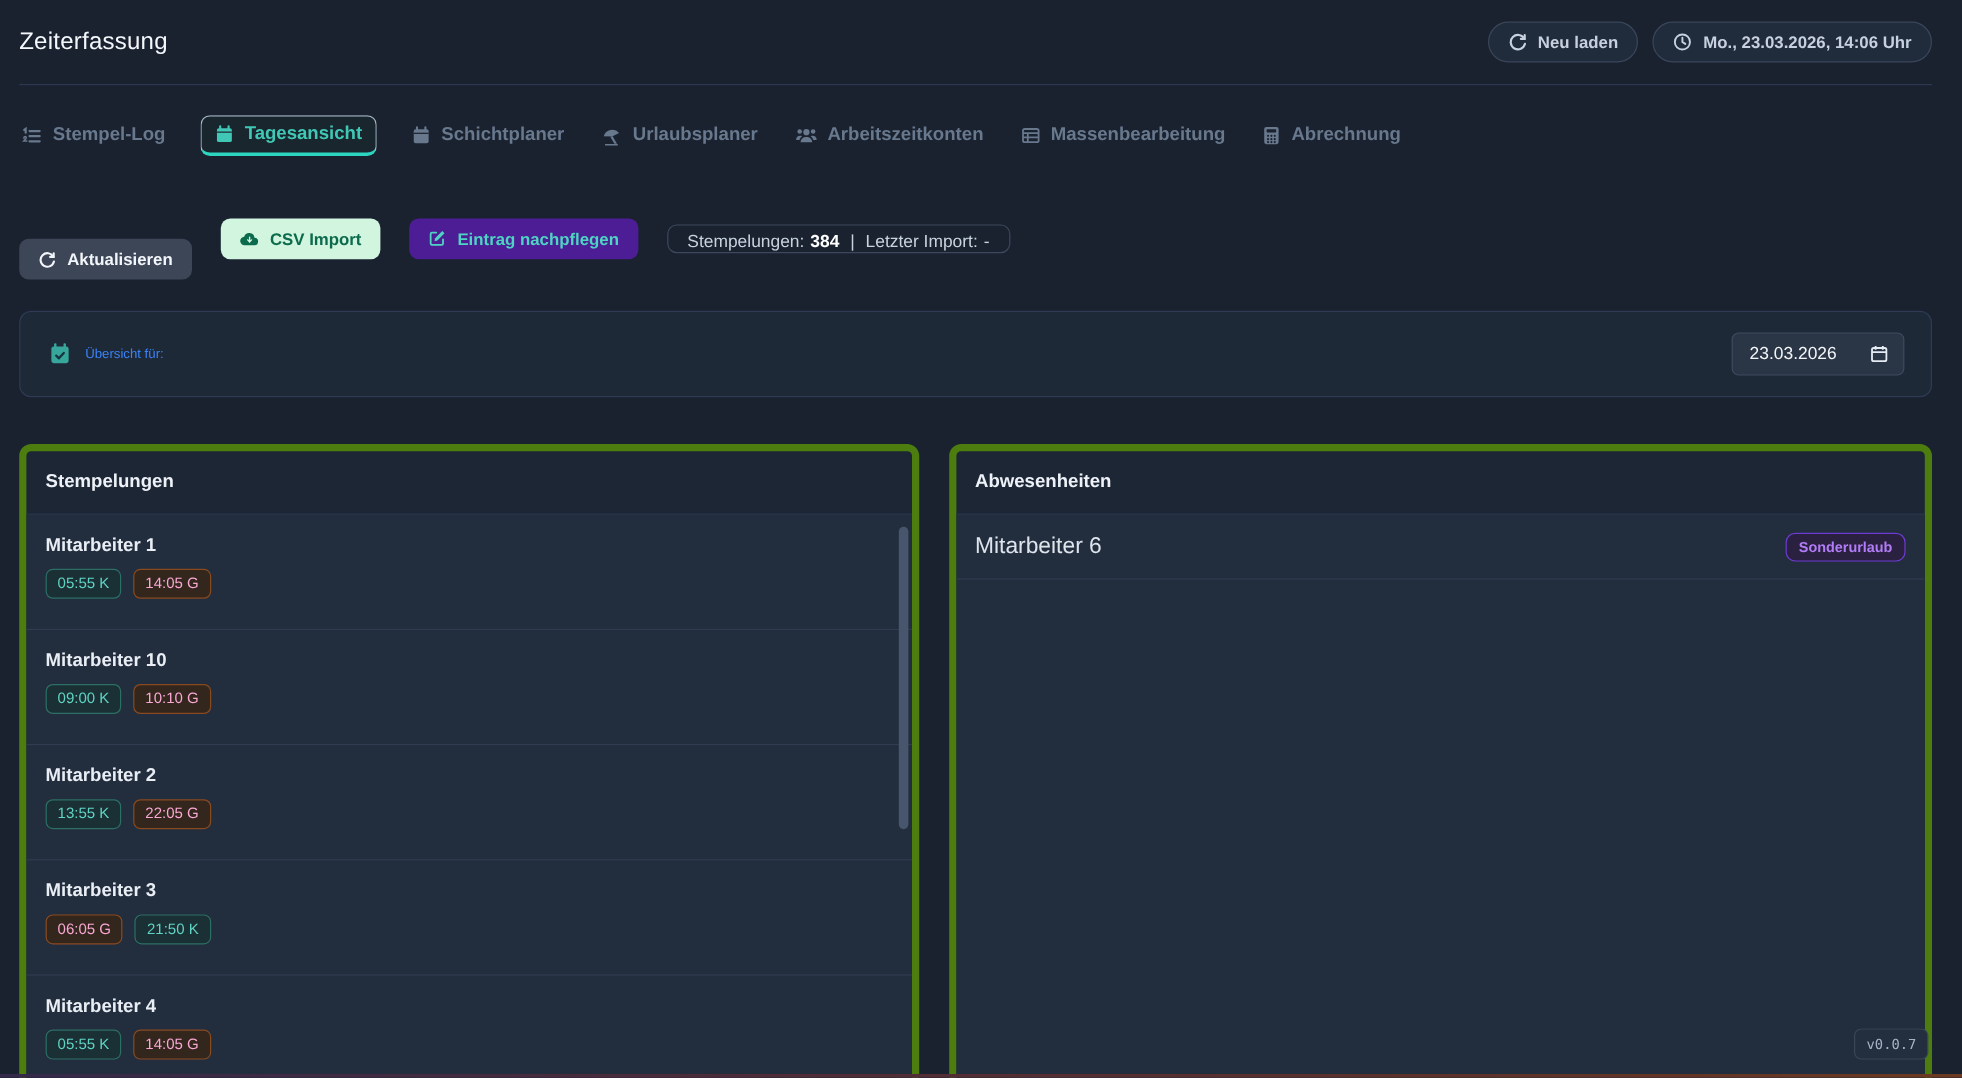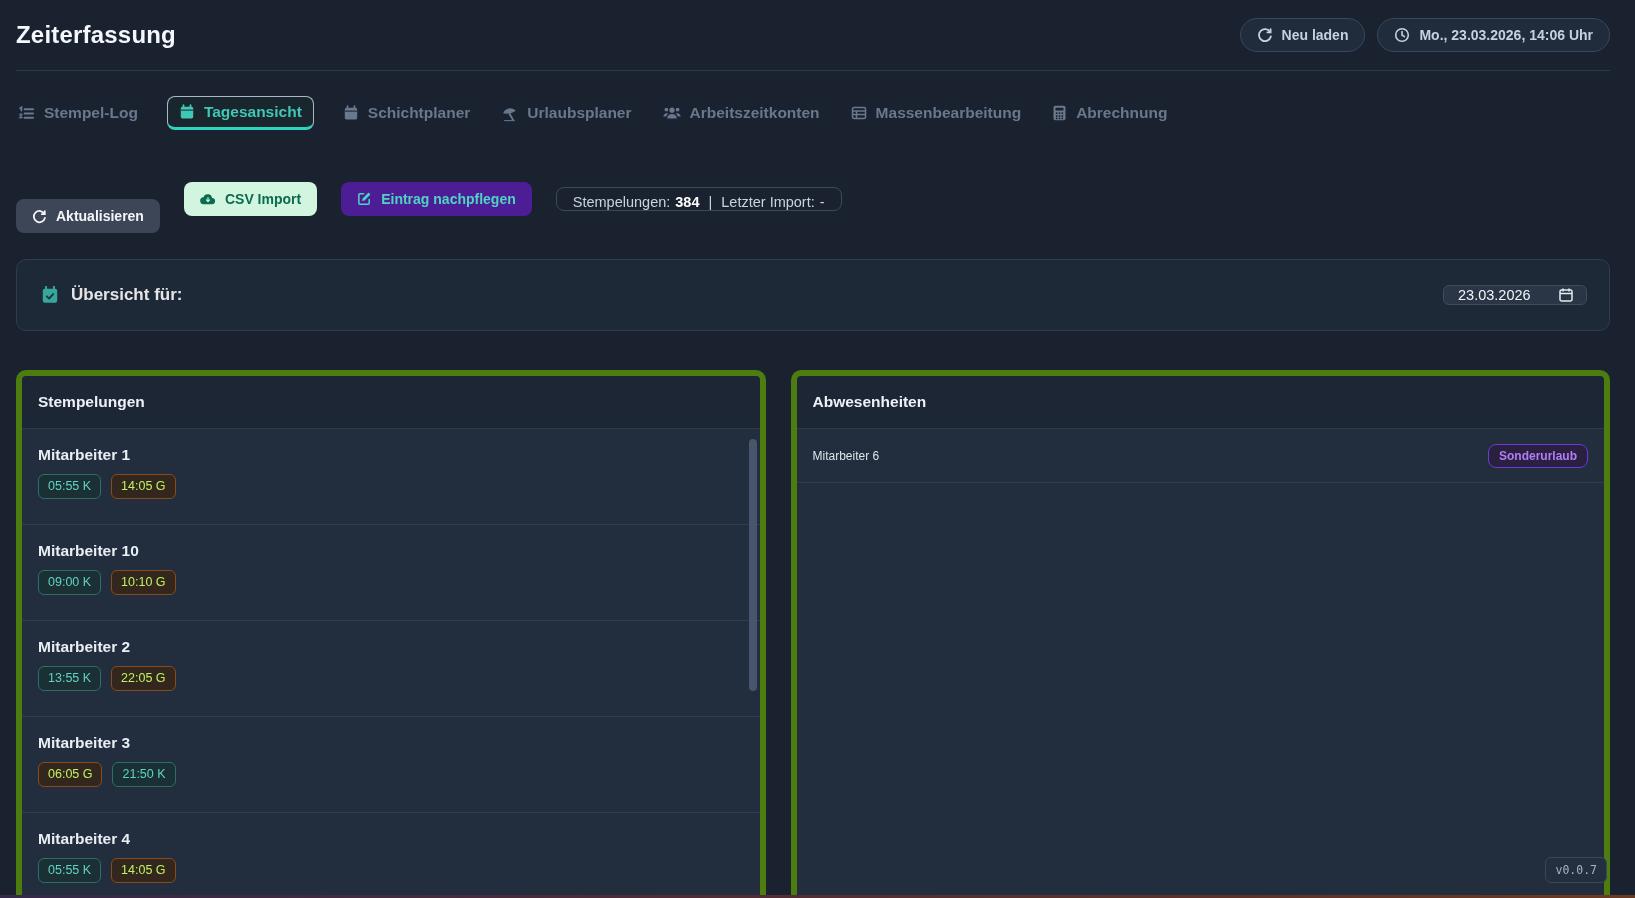--- a/index.html
+++ b/index.html
@@ -8,21 +8,21 @@
     background: #1a2230;
     color: #e6ecf4;
     font-family: "Liberation Sans", sans-serif;
     padding: 18px 25px 0 16px;
     position: relative;
   }
   svg { display: block; }
 
   
   .topbar { display: flex; justify-content: space-between; align-items: center; }
-  h1.title { font-size: 24px; font-weight: bold; color: #f4f7fb; letter-spacing: .2px; }
+  h1.title { font-size: 20px; font-weight: normal; color: #f4f7fb; letter-spacing: .2px; }
   .top-pills { display: flex; gap: 12px; }
   .pill {
     display: flex; align-items: center; gap: 9px;
     height: 34px; padding: 0 16px;
     border: 1px solid #3a4659; border-radius: 999px;
     background: #202b3b; color: #c6d0de;
     font-size: 14px; font-weight: 600; cursor: pointer;
   }
   .divider { border: none; border-top: 1px solid #2c3850; margin-top: 18px; }
 
@@ -62,25 +62,25 @@
   .stats-sep { margin: 0 4px; color: #c9d3e0; }
 
   
   .overview {
     margin-top: 26px; height: 72px;
     background: #1e2938; border: 1px solid #2e3b52; border-radius: 10px;
     display: flex; align-items: center; justify-content: space-between;
     padding: 0 22px 0 24px;
   }
   .overview-left { display: flex; align-items: center; gap: 12px; }
-  .overview-label { font-size: 17px; font-weight: bold; color: #e5e5e5; }
+  .overview-label { font-size: 11px; font-weight: normal; color: #3b82f6; }
   .date-field {
     display: flex; align-items: center; gap: 14px;
     background: #2a3545; border: 1px solid #3e4b60; border-radius: 6px;
-    height: 20px; padding: 0 12px 0 14px;
+    height: 36px; padding: 0 12px 0 14px;
   }
   .date-field input {
     background: transparent; border: none; outline: none;
     color: #f2f5f9; font-size: 14.5px; width: 86px;
     font-family: "Liberation Sans", sans-serif;
   }
 
   
   .main { display: grid; grid-template-columns: 750fr 820fr; gap: 25px; margin-top: 39px; height: 557px; }
   .panel {
@@ -94,27 +94,27 @@
   .panel-body { flex: 1; background: #222d3d; overflow: hidden; }
 
   .s-row { height: 96px; padding: 17px 16px 0; border-bottom: 1px solid #303c51; }
   .s-name { font-size: 15.5px; font-weight: bold; color: #e9eef5; margin-bottom: 10px; }
   .badges { display: flex; gap: 10px; }
   .badge {
     font-family: Liberation Sans, sans-serif;
     font-size: 12.5px; padding: 4px 9px; border-radius: 6px; line-height: 1.2;
   }
   .badge-k { color: #5fd4c4; border: 1px solid #2c6f66; background: #1b3034; }
-  .badge-g { color: #bef264; border: 1px solid #8a4a20; background: #33261c; }
+  .badge-g { color: #f9a8d4; border: 1px solid #8a4a20; background: #33261c; }
 
   .a-row {
     height: 54px; padding: 0 16px; border-bottom: 1px solid #303c51;
     display: flex; align-items: center; justify-content: space-between;
   }
-  .a-name { font-size: 12px; color: #dde4ec; }
+  .a-name { font-size: 19px; color: #dde4ec; }
   .badge-absence {
     font-size: 12px; font-weight: bold; color: #b27cf7;
     border: 1px solid #6d3bd1; background: #2a2040;
     border-radius: 8px; padding: 4px 10px;
   }
 
   .fake-scrollbar {
     position: absolute; top: 63px; right: 3px;
     width: 8px; height: 252px; background: #47566c; border-radius: 4px;
     cursor: grab;

